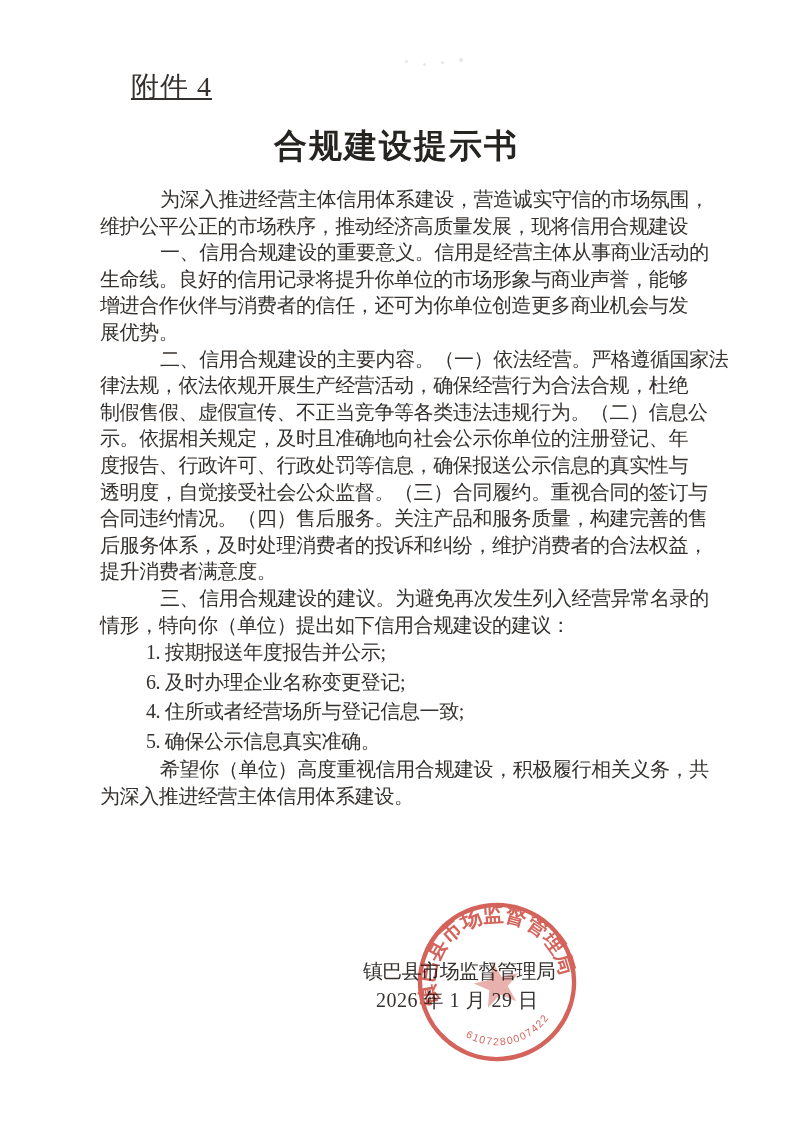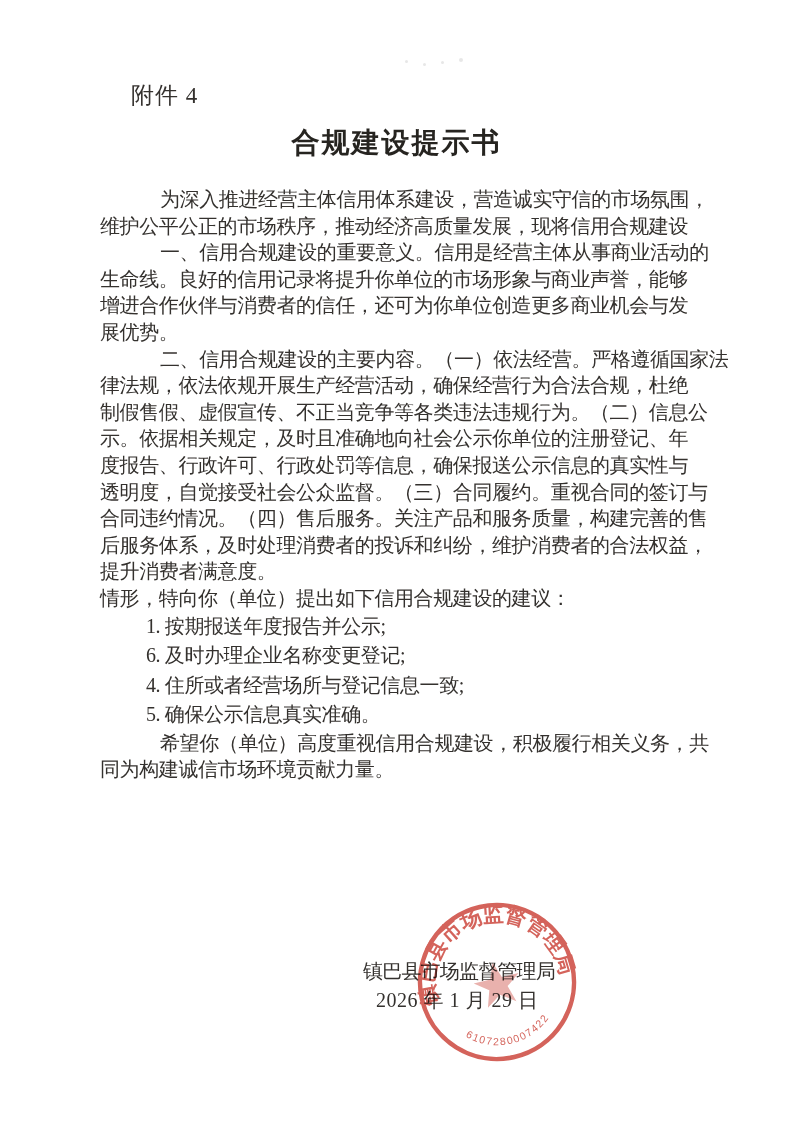--- a/index.html
+++ b/index.html
@@ -9,28 +9,28 @@
     position:relative;
     overflow:hidden;
     font-family:"Liberation Serif","DejaVu Serif",serif;
     color:#34312e;
   }
   .page{position:absolute;inset:0;}
 
   .speck{position:absolute;background:#b9b9b9;opacity:.35;border-radius:50%;}
 
   .attachment{
-    position:absolute;left:131px;top:80px;
-    font-size:23px;letter-spacing:1px;
+    position:absolute;left:131px;top:68px;
+    font-size:28px;letter-spacing:1px;text-decoration:underline;
   }
   .doc-title{
     position:absolute;left:0;top:124px;width:793px;
     text-align:center;
     font-family:"Liberation Sans","DejaVu Sans",sans-serif;
-    font-weight:700;font-size:28px;letter-spacing:2px;color:#262420;
+    font-weight:700;font-size:33px;letter-spacing:2px;color:#262420;
   }
 
   .doc-body{
     position:absolute;left:100px;top:186px;width:616px;
   }
   .ln{
     white-space:pre;
     font-size:20px;
     letter-spacing:-0.4px;
     height:26.6px;line-height:26.6px;
@@ -79,27 +79,28 @@
       <div class="ln">展优势。</div>
       <div class="ln indent">二、信用合规建设的主要内容。（一）依法经营。严格遵循国家法</div>
       <div class="ln">律法规，依法依规开展生产经营活动，确保经营行为合法合规，杜绝</div>
       <div class="ln">制假售假、虚假宣传、不正当竞争等各类违法违规行为。（二）信息公</div>
       <div class="ln">示。依据相关规定，及时且准确地向社会公示你单位的注册登记、年</div>
       <div class="ln">度报告、行政许可、行政处罚等信息，确保报送公示信息的真实性与</div>
       <div class="ln">透明度，自觉接受社会公众监督。（三）合同履约。重视合同的签订与</div>
       <div class="ln">合同违约情况。（四）售后服务。关注产品和服务质量，构建完善的售</div>
       <div class="ln">后服务体系，及时处理消费者的投诉和纠纷，维护消费者的合法权益，</div>
       <div class="ln">提升消费者满意度。</div>
+      <div class="ln indent">三、信用合规建设的建议。为避免再次发生列入经营异常名录的</div>
       <div class="ln">情形，特向你（单位）提出如下信用合规建设的建议：</div>
       <div class="ln list">1. 按期报送年度报告并公示;</div>
       <div class="ln list">6. 及时办理企业名称变更登记;</div>
       <div class="ln list">4. 住所或者经营场所与登记信息一致;</div>
       <div class="ln list">5. 确保公示信息真实准确。</div>
       <div class="ln indent">希望你（单位）高度重视信用合规建设，积极履行相关义务，共</div>
-      <div class="ln">同为构建诚信市场环境贡献力量。</div>
+      <div class="ln">为深入推进经营主体信用体系建设。</div>
     </div>
 
   <div class="sig-agency">镇巴县市场监督管理局</div>
   <div class="sig-date">2026 年 1 月 29 日</div>
 
   <div class="seal">
     <svg width="168" height="168" viewBox="0 0 168 168">
       <circle cx="84" cy="84" r="77" fill="none" stroke="#c8372c" stroke-width="4.5"></circle>
       <path id="sealArcTop" d="M 25 108 A 63 63 0 1 1 143 108" fill="none"></path>
       <text font-family="Liberation Serif, DejaVu Serif, serif" font-size="21" font-weight="700" fill="#c8372c">

